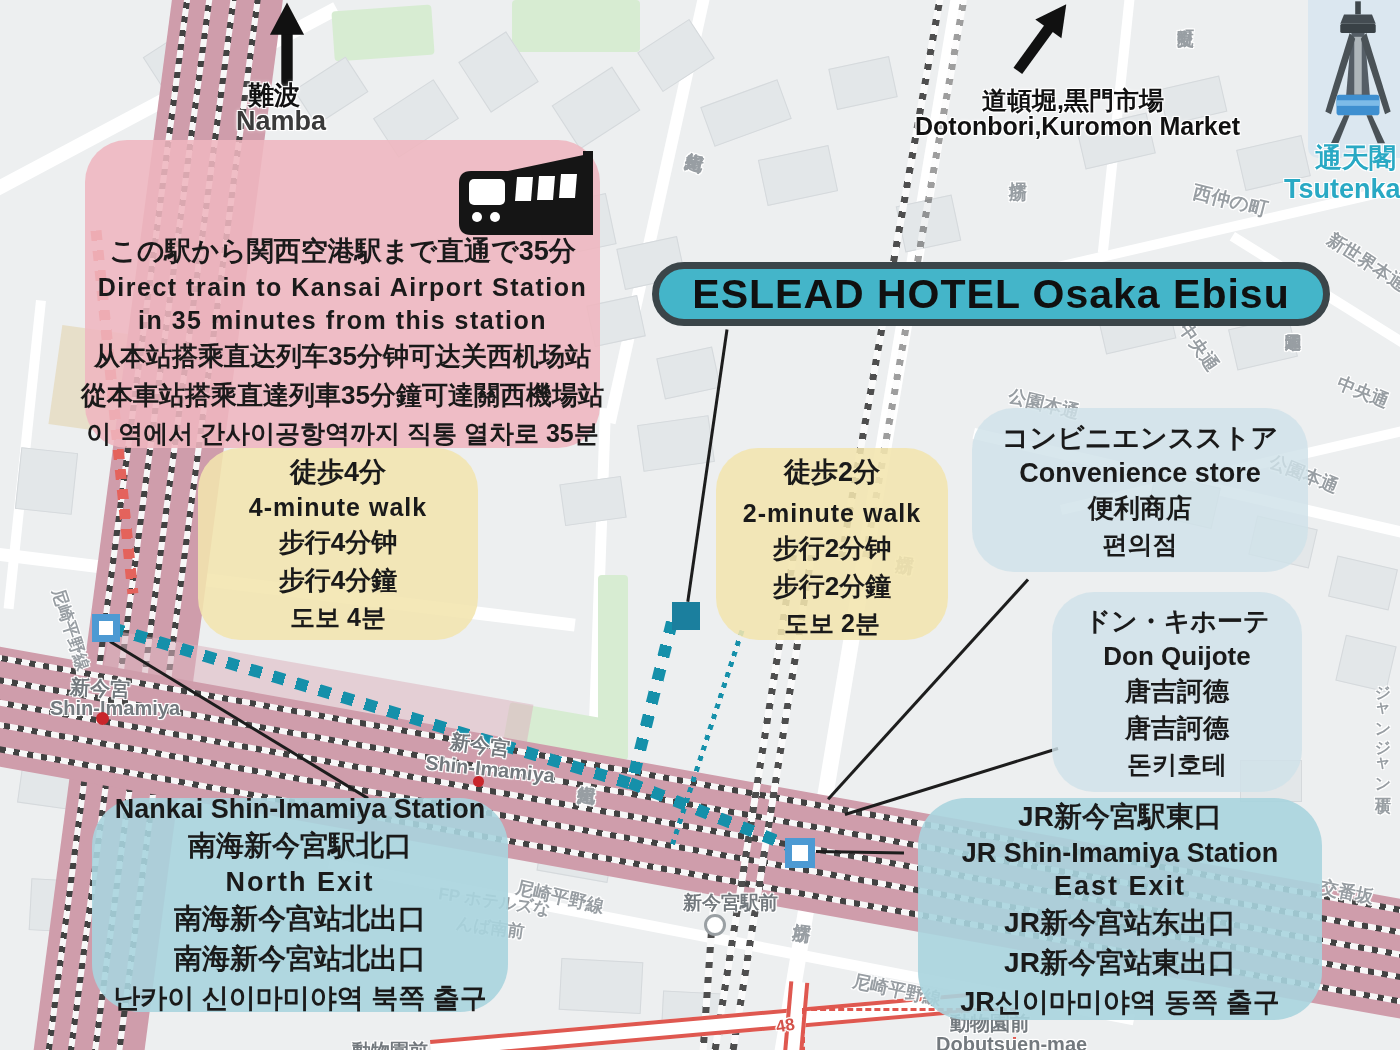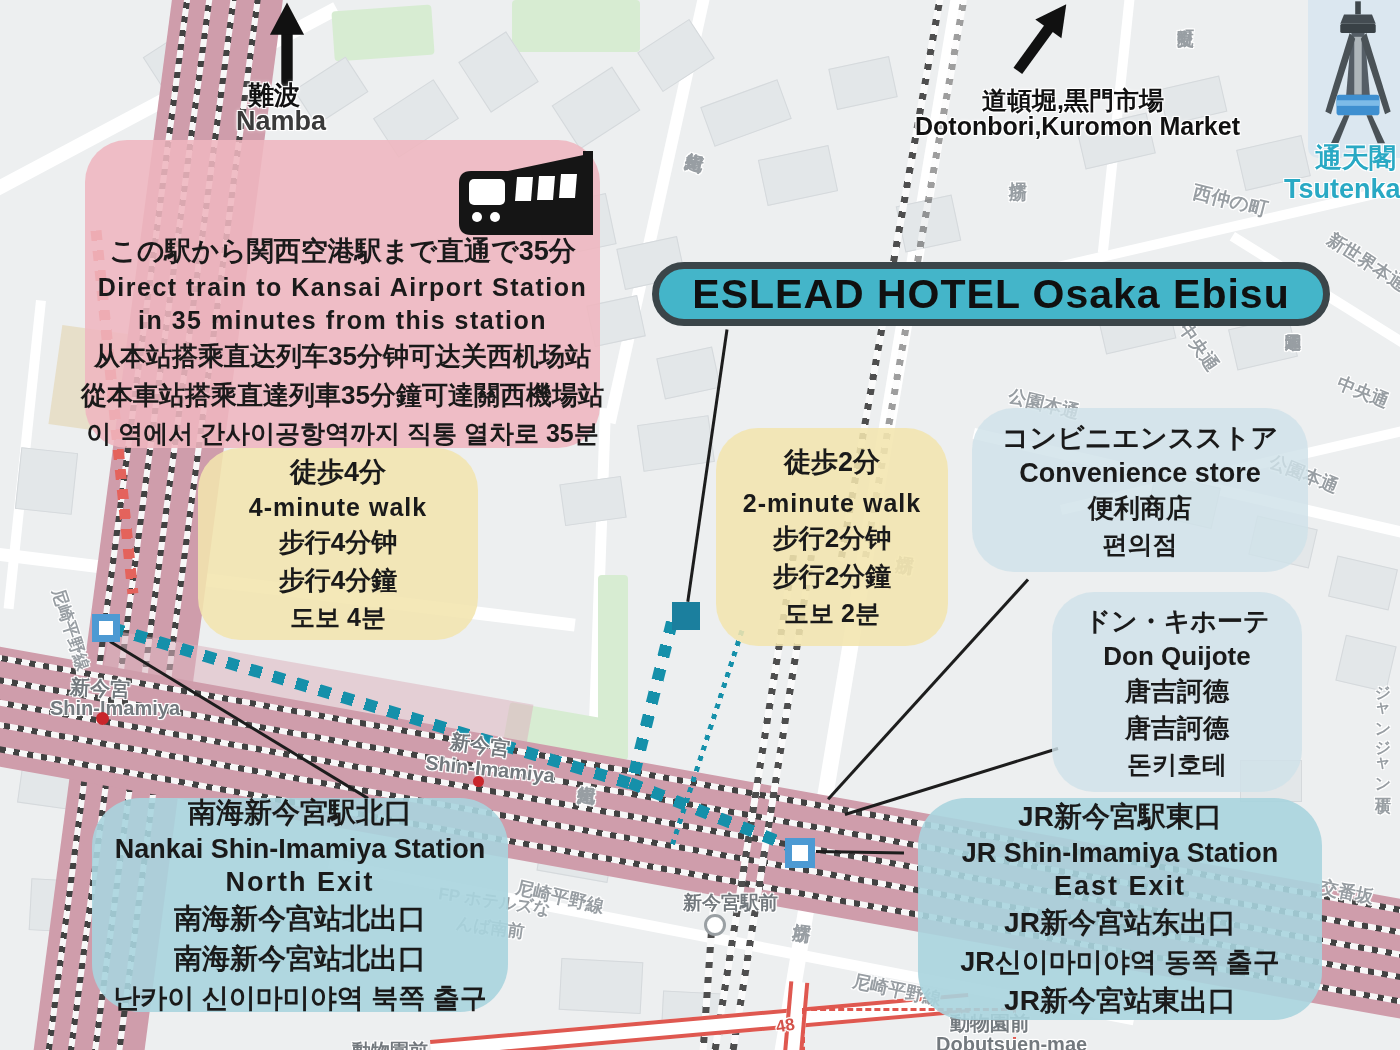--- a/index.html
+++ b/index.html
@@ -247,21 +247,21 @@
   <div id="title-pill">ESLEAD HOTEL Osaka Ebisu</div>
 
   <div class="box" style="left:198px;top:448px;width:280px;height:192px;background:rgba(243,229,174,0.88);gap:3px;">
     <div class="ln" style="font-size:27px;font-weight:800;">徒歩4分</div>
     <div class="ln" style="font-size:25px;font-weight:800;letter-spacing:1px;">4-minute walk</div>
     <div class="ln" style="font-size:26px;font-weight:800;">步行4分钟</div>
     <div class="ln" style="font-size:26px;font-weight:800;">步行4分鐘</div>
     <div class="ln" style="font-size:25px;font-weight:800;">도보 4분</div>
   </div>
 
-  <div class="box" style="left:716px;top:428px;width:232px;height:218px;background:rgba(243,229,174,0.88);gap:3px;">
+  <div class="box" style="left:716px;top:448px;width:232px;height:192px;background:rgba(243,229,174,0.88);gap:3px;justify-content:flex-end;">
     <div class="ln" style="font-size:27px;font-weight:800;">徒歩2分</div>
     <div class="ln" style="font-size:25px;font-weight:800;letter-spacing:1px;margin-top:6px;">2-minute walk</div>
     <div class="ln" style="font-size:26px;font-weight:800;">步行2分钟</div>
     <div class="ln" style="font-size:26px;font-weight:800;">步行2分鐘</div>
     <div class="ln" style="font-size:25px;font-weight:800;">도보 2분</div>
   </div>
 
   <div class="box" style="left:972px;top:408px;width:336px;height:164px;background:rgba(207,226,233,0.82);gap:2px;">
     <div class="ln" style="font-size:27px;font-weight:700;">コンビニエンスストア</div>
     <div class="ln" style="font-size:27px;font-weight:700;">Convenience store</div>
@@ -271,34 +271,34 @@
 
   <div class="box" style="left:1052px;top:592px;width:250px;height:200px;background:rgba(207,226,233,0.82);gap:2px;">
     <div class="ln" style="font-size:26px;font-weight:700;">ドン・キホーテ</div>
     <div class="ln" style="font-size:26px;font-weight:700;">Don Quijote</div>
     <div class="ln" style="font-size:26px;font-weight:700;">唐吉訶德</div>
     <div class="ln" style="font-size:26px;font-weight:700;">唐吉訶德</div>
     <div class="ln" style="font-size:25px;font-weight:700;">돈키호테</div>
   </div>
 
   <div class="box" style="left:92px;top:798px;width:416px;height:214px;background:rgba(169,212,222,0.9);border-radius:48px;gap:2px;">
+    <div class="ln" style="font-size:27px;font-weight:800;">Nankai Shin-Imamiya Station</div>
     <div class="ln" style="font-size:28px;font-weight:800;">南海新今宮駅北口</div>
-    <div class="ln" style="font-size:27px;font-weight:800;">Nankai Shin-Imamiya Station</div>
     <div class="ln" style="font-size:27px;font-weight:800;letter-spacing:2px;">North Exit</div>
     <div class="ln" style="font-size:28px;font-weight:800;">南海新今宫站北出口</div>
     <div class="ln" style="font-size:28px;font-weight:800;">南海新今宮站北出口</div>
     <div class="ln" style="font-size:27px;font-weight:800;">난카이 신이마미야역 북쪽 출구</div>
   </div>
 
   <div class="box" style="left:918px;top:798px;width:404px;height:222px;background:rgba(169,212,222,0.9);border-radius:48px;gap:2px;">
     <div class="ln" style="font-size:28px;font-weight:800;">JR新今宮駅東口</div>
     <div class="ln" style="font-size:27px;font-weight:800;">JR Shin-Imamiya Station</div>
     <div class="ln" style="font-size:27px;font-weight:800;letter-spacing:2px;">East Exit</div>
     <div class="ln" style="font-size:28px;font-weight:800;">JR新今宫站东出口</div>
+    <div class="ln" style="font-size:28px;font-weight:800;">JR新今宮站東出口</div>
     <div class="ln" style="font-size:27px;font-weight:800;">JR신이마미야역 동쪽 출구</div>
-    <div class="ln" style="font-size:28px;font-weight:800;">JR新今宮站東出口</div>
   </div>
 
   <div class="marker" style="left:92px;top:614px;width:28px;height:28px;"></div>
   <div class="marker" style="left:785px;top:838px;width:30px;height:30px;"></div>
   <div class="abs" style="left:672px;top:602px;width:28px;height:28px;background:#1b7f9e;"></div>
 
 </div>
 
 </body></html>

